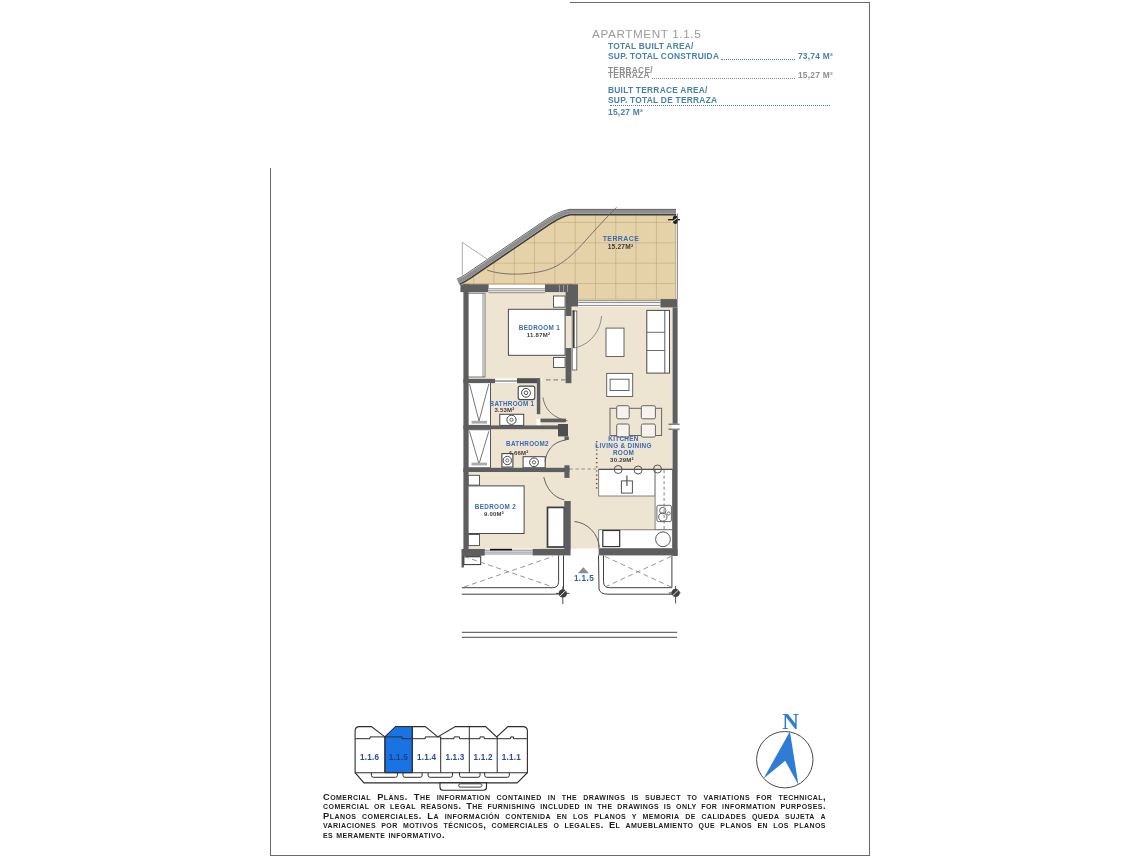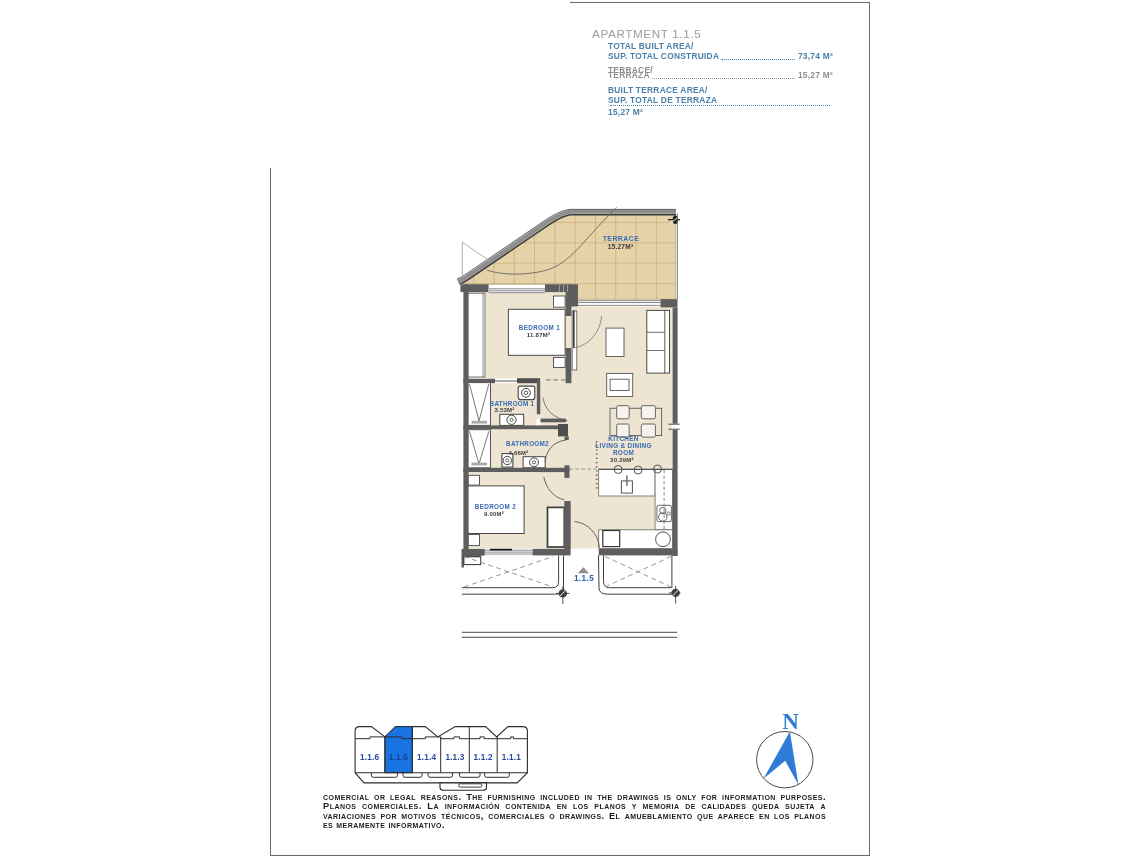--- a/index.html
+++ b/index.html
@@ -429,19 +429,20 @@
 
 <circle cx="784.8" cy="759.7" r="28.2" fill="none" stroke="#4a4a4a" stroke-width="1"></circle>
 
 <path d="M789.9,731.6 L798.4,784.8 L785.2,760.8 L763.6,778.4 Z" fill="#2e7cd6"></path>
 
 <text x="790.5" y="728.8" font-size="23" font-weight="bold" fill="#2e7cd6" text-anchor="middle" font-family="Liberation Serif, serif">N</text>
 
 </svg>
 
 <div class="abs" style="left:323px;top:792.5px;width:503px;font-size:9.3px;font-weight:bold;color:#1d1d1d;font-variant:small-caps;line-height:9.62px;letter-spacing:0.45px;">
+<div style="text-align:justify;text-align-last:justify;">Comercial Plans. The information contained in the drawings is subject to variations for technical,</div>
 <div style="text-align:justify;text-align-last:justify;">comercial or legal reasons. The furnishing included in the drawings is only for information purposes.</div>
 <div style="text-align:justify;text-align-last:justify;">Planos comerciales. La información contenida en los planos y memoria de calidades queda sujeta a</div>
-<div style="text-align:justify;text-align-last:justify;">variaciones por motivos técnicos, comerciales o drawings. El amueblamiento que aparece en los planos</div>
+<div style="text-align:justify;text-align-last:justify;">variaciones por motivos técnicos, comerciales o legales. El amueblamiento que planos en los planos</div>
 <div>es meramente informativo.</div>
 </div>
 
 </div>
 
 </body></html>

